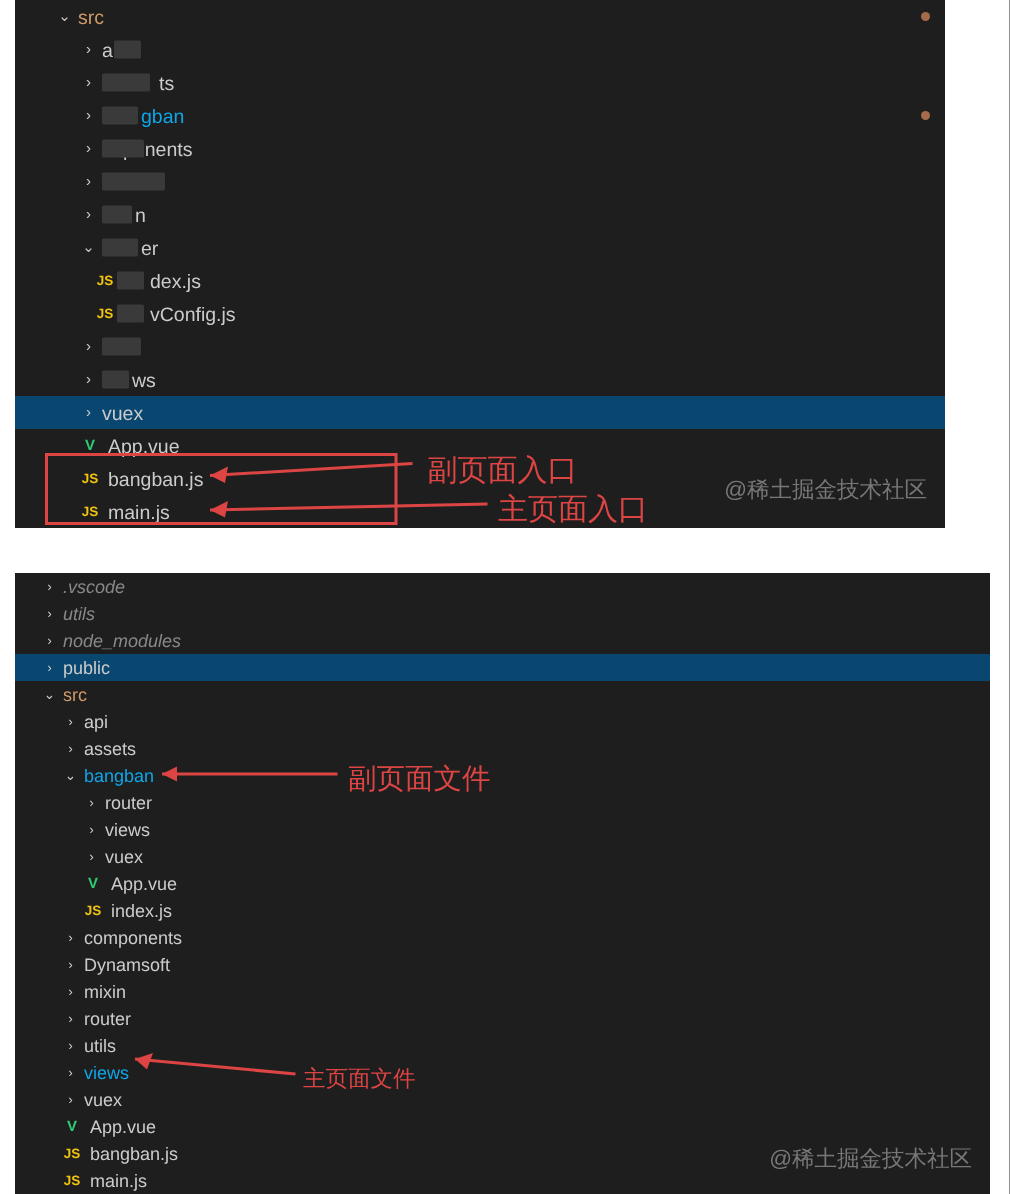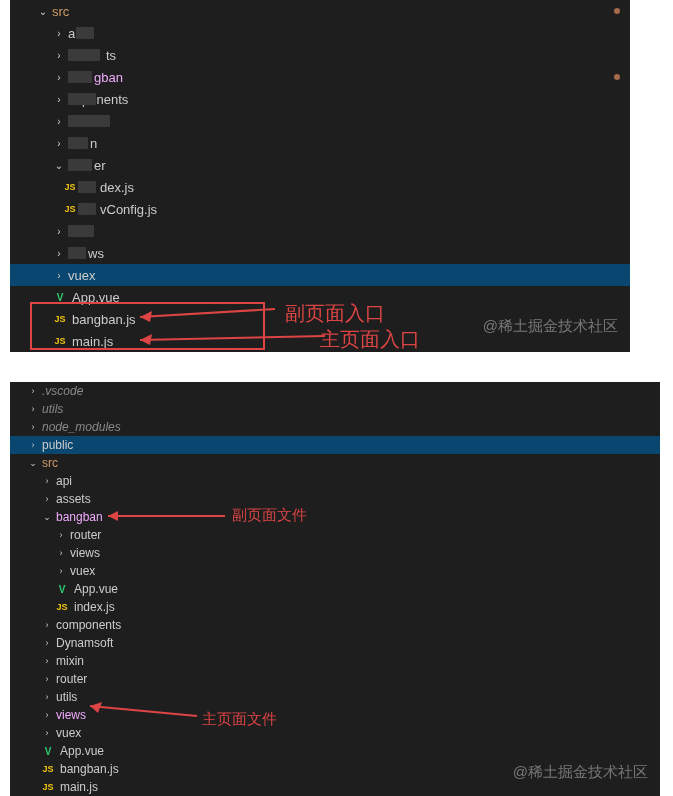--- a/index.html
+++ b/index.html
@@ -39,21 +39,21 @@
     justify-content: center;
     width: 16px;
     margin-right: 4px;
     font-size: 10px;
     font-weight: bold;
   }
   .icon.js { color: #f1c40f; font-size: 9px; }
   .icon.vue { color: #2ecc71; }
   .label { color: #ccc; }
   .label.red { color: #d19a66; }
-  .label.red2 { color: #f0abfc; }
+  .label.red2 { color: #0ea5e9; }
   .label.muted { color: #888; font-style: italic; }
   .blur {
     position: absolute;
     background: #3a3a3a;
     height: 12px;
     border-radius: 1px;
   }
   .dot {
     position: absolute;
     right: 10px;
@@ -171,21 +171,21 @@
 
   <svg class="arrow" style="left:120px;top:305px" width="150" height="20">
     <line x1="145" y1="4" x2="10" y2="12" stroke="#d44" stroke-width="2"></line>
     <polygon points="10,12 22,6 20,17" fill="#d44"></polygon>
   </svg>
   <div class="anno" style="left:275px;top:300px">副页面入口</div>
   <svg class="arrow" style="left:120px;top:328px" width="200" height="20">
     <line x1="195" y1="8" x2="10" y2="12" stroke="#d44" stroke-width="2"></line>
     <polygon points="10,12 22,6 20,17" fill="#d44"></polygon>
   </svg>
-  <div class="anno" style="left:310px;top:326px">主页面入口</div>
+  <div class="anno" style="left:322px;top:326px">主页面入口</div>
 
   <div class="watermark" style="bottom:16px">@稀土掘金技术社区</div>
 </div>
 
 <div class="panel panel2">
   <div class="row" style="padding-left:18px">
     <span class="chev">›</span>
     <span class="label muted">.vscode</span>
   </div>
   <div class="row" style="padding-left:18px">
@@ -274,21 +274,21 @@
   </div>
   <div class="row" style="padding-left:30px">
     <span class="icon js">JS</span>
     <span class="label">main.js</span>
   </div>
 
   <svg class="arrow" style="left:90px;top:126px" width="130" height="16">
     <line x1="125" y1="8" x2="8" y2="8" stroke="#d44" stroke-width="2"></line>
     <polygon points="8,8 18,3 18,13" fill="#d44"></polygon>
   </svg>
-  <div class="anno" style="left:222px;top:124px;font-size:15px">副页面文件</div>
+  <div class="anno" style="left:222px;top:124px;font-size:19px">副页面文件</div>
 
   <svg class="arrow" style="left:72px;top:318px" width="120" height="20">
     <line x1="115" y1="16" x2="8" y2="6" stroke="#d44" stroke-width="2"></line>
     <polygon points="8,6 20,2 16,13" fill="#d44"></polygon>
   </svg>
   <div class="anno" style="left:192px;top:328px;font-size:15px">主页面文件</div>
 
   <div class="watermark" style="bottom:14px">@稀土掘金技术社区</div>
 </div>
 

